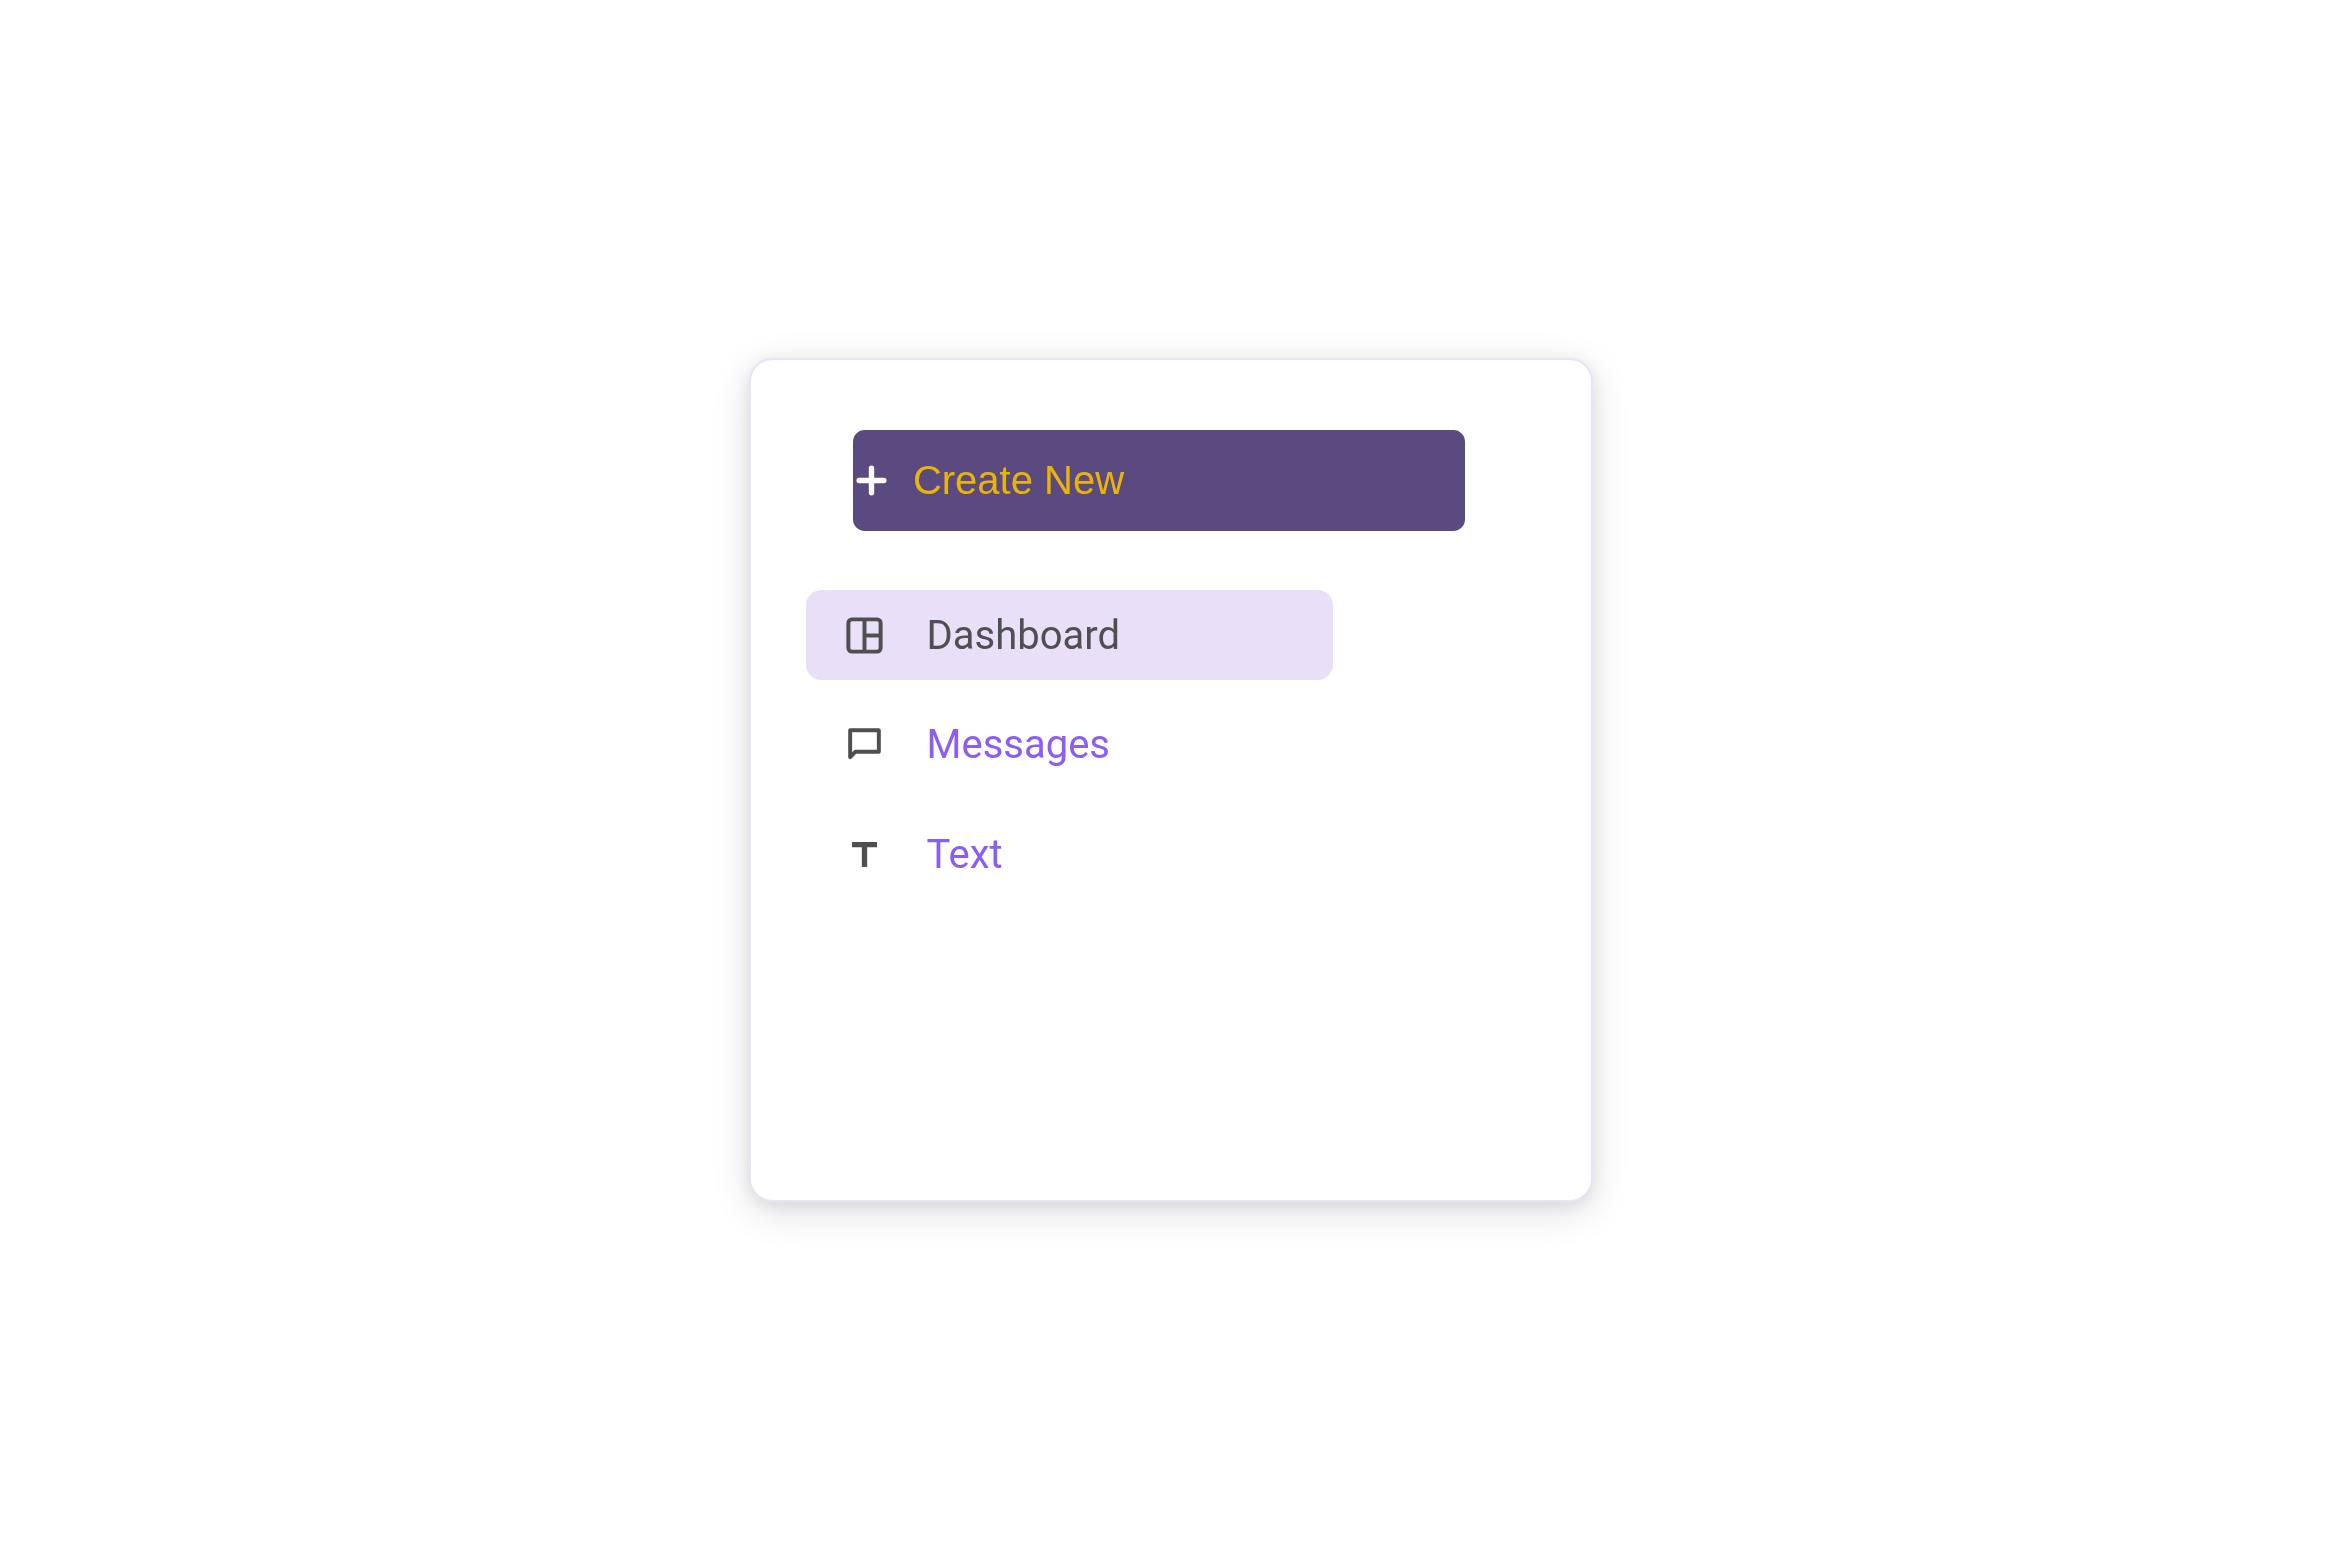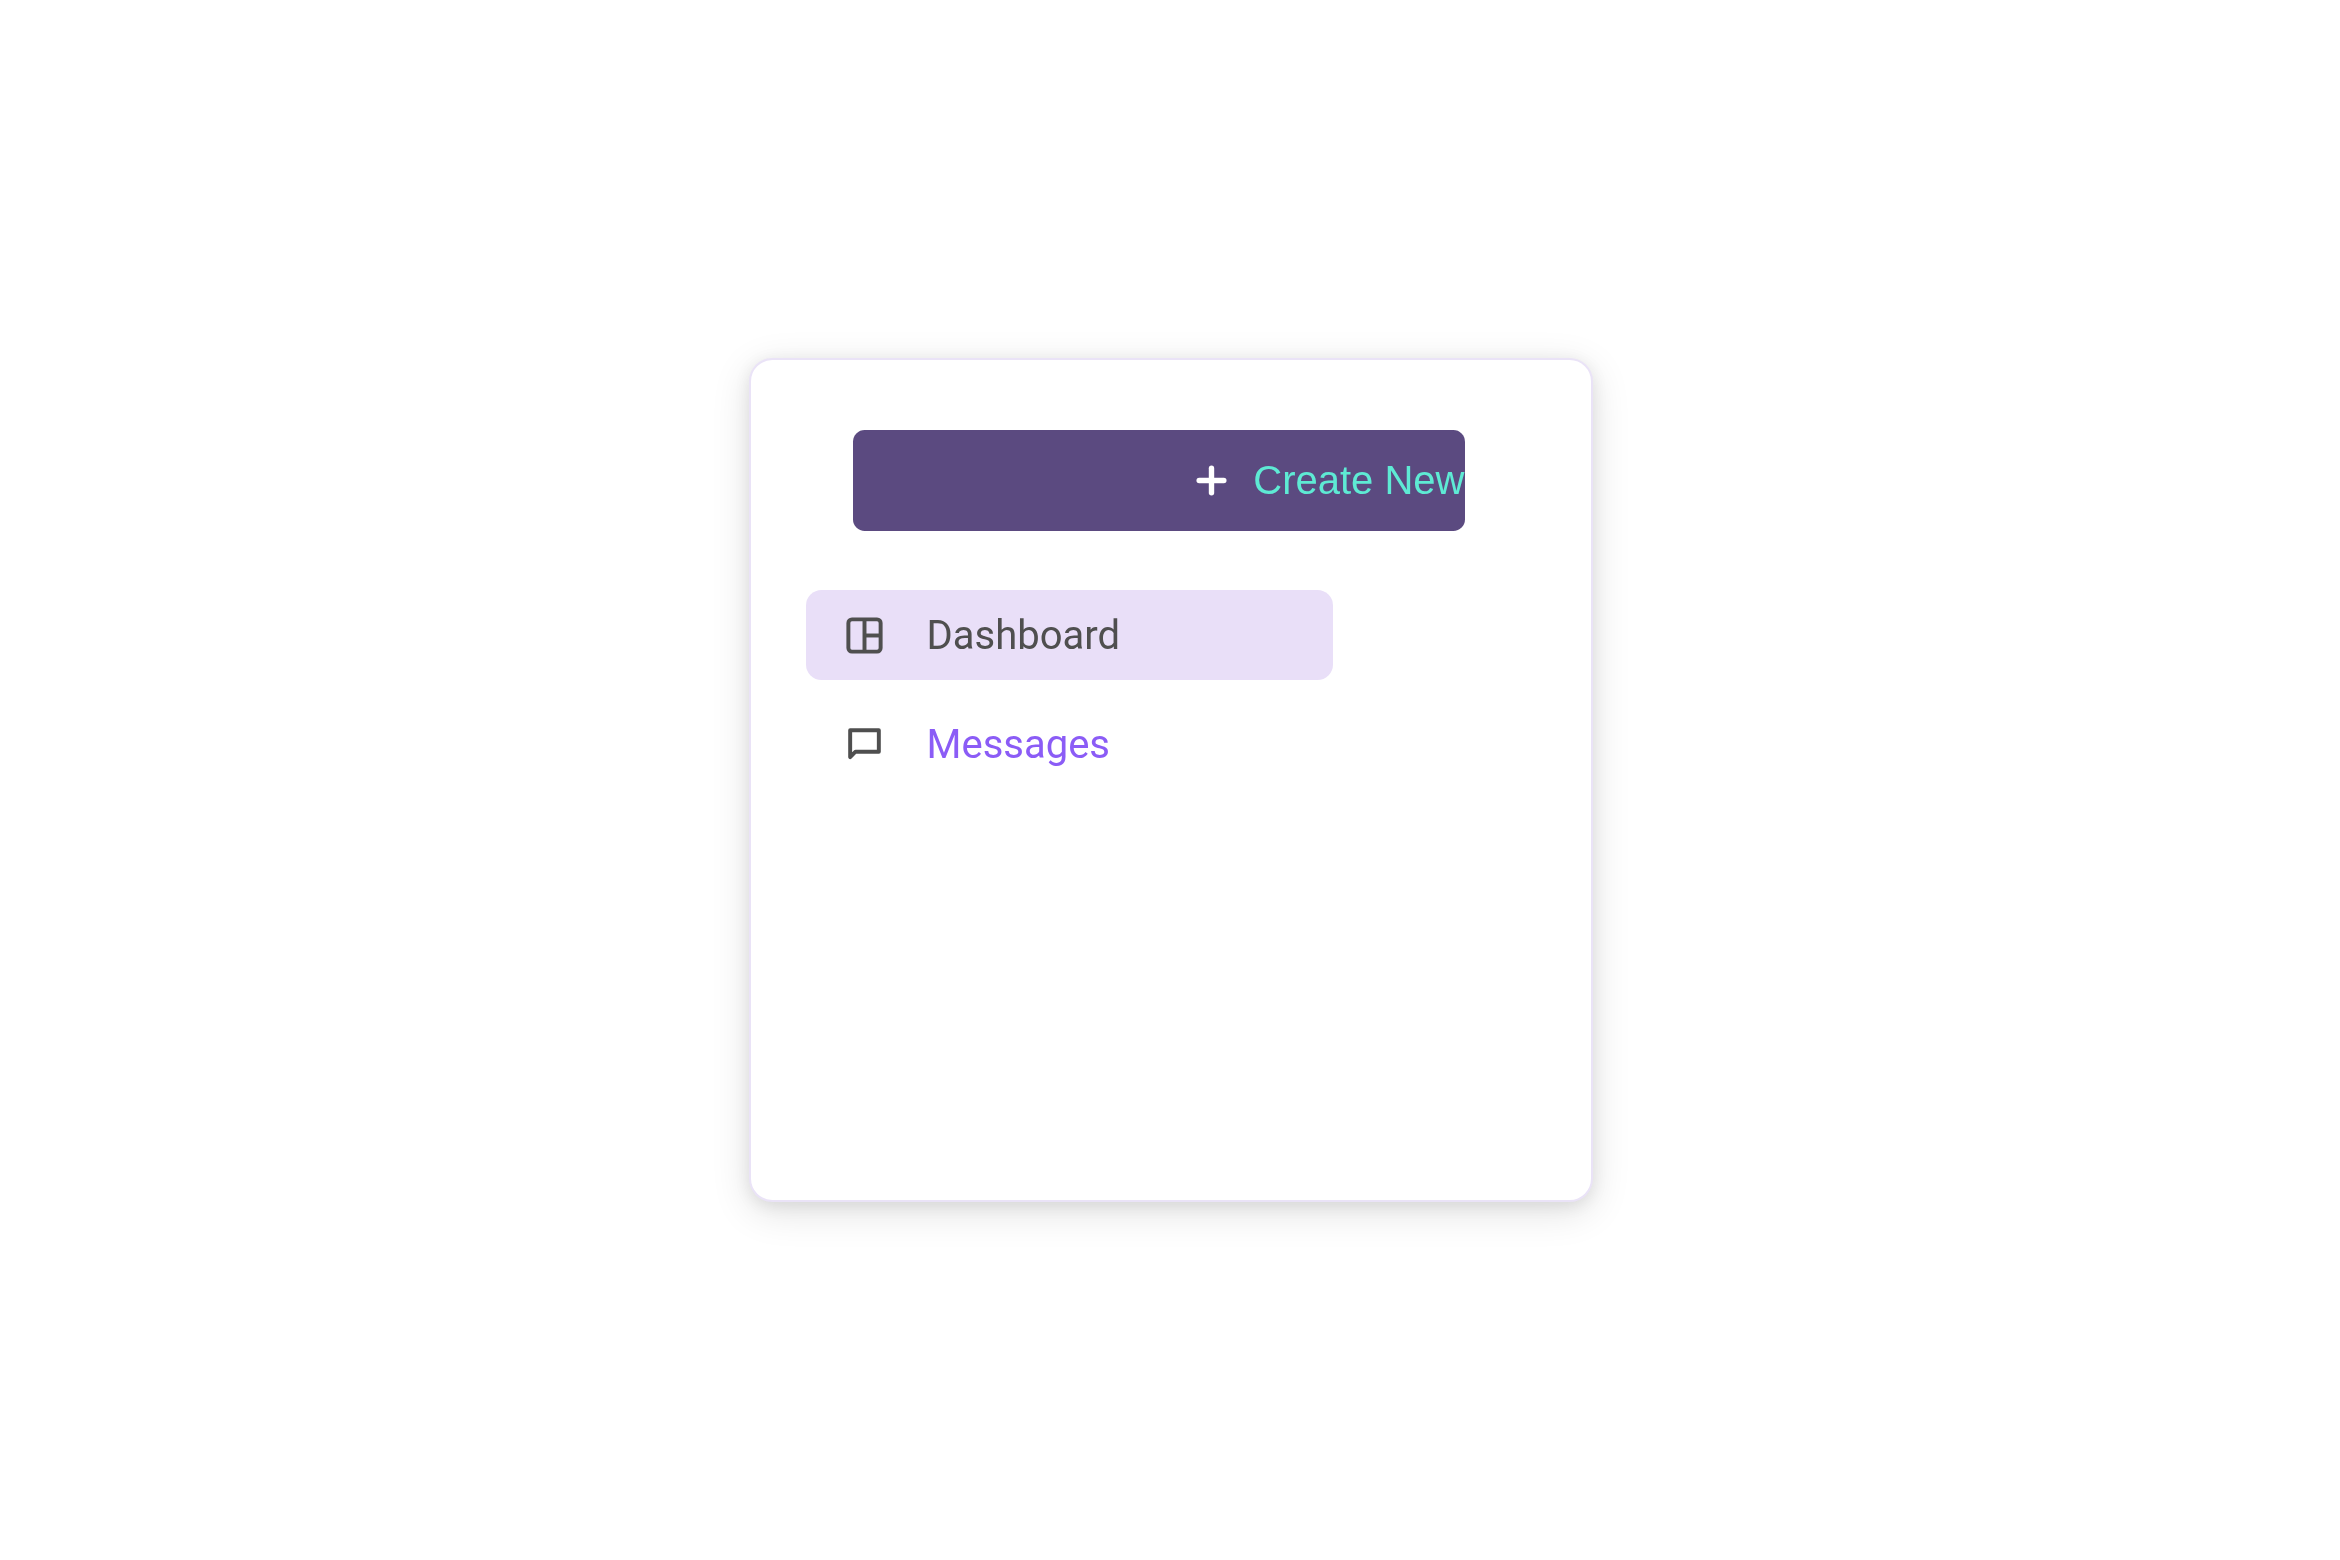--- a/index.html
+++ b/index.html
@@ -25,29 +25,29 @@
       border: 2px solid #eae3f7;
       border-radius: 23.4px;
       box-shadow: 0 9.8px 39px rgba(0,0,0,0.12), 0 3.9px 15.6px rgba(0,0,0,0.08);
       padding: 70px 55px;
       display: flex;
       flex-direction: column;
     }
     
     .create-btn {
       background: #5b4a80;
-      color: #5eead4;
+      color: #eab308;
       border: none;
       border-radius: 11.7px;
       height: 101px;
       width: 612px;
       margin-left: 47px;
       display: flex;
       align-items: center;
-      justify-content: flex-end;
+      justify-content: flex-start;
       gap: 23.4px;
       font-size: 40px;
       font-weight: 400;
       cursor: pointer;
       margin-bottom: 59px;
     }
     
     .create-btn .plus {
       display: inline-flex;
       align-items: center;
@@ -142,18 +142,26 @@
 
     <div class="nav-item">
       <span class="icon">
         <svg viewBox="0 0 24 24">
           <path d="M4 4h16v12H7l-3 3V4z" stroke-linejoin="round"></path>
         </svg>
       </span>
       <span class="label">Messages</span>
     </div>
 
+    <div class="nav-item">
+      <span class="icon icon-text">
+        <svg viewBox="0 0 24 24">
+          <path d="M5 5v3h5.5v11h3V8H19V5H5z"></path>
+        </svg>
+      </span>
+      <span class="label">Text</span>
+    </div>
 
 
   </nav>
 
 </div>
 
 
 </body></html>

